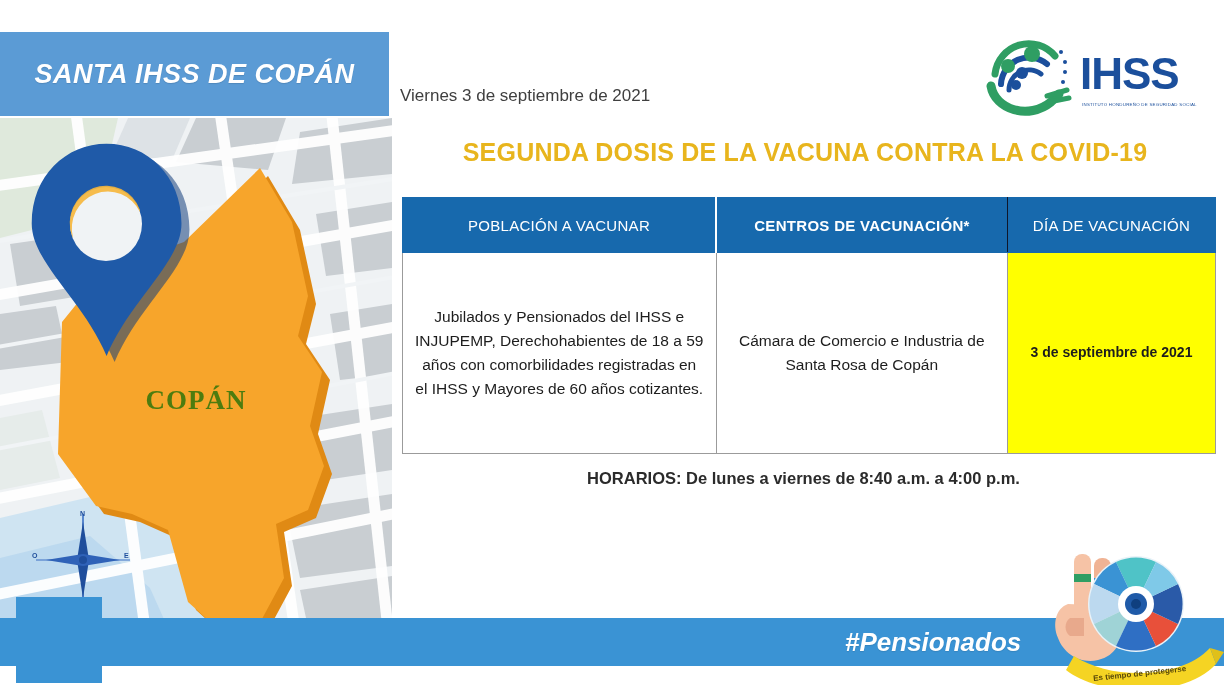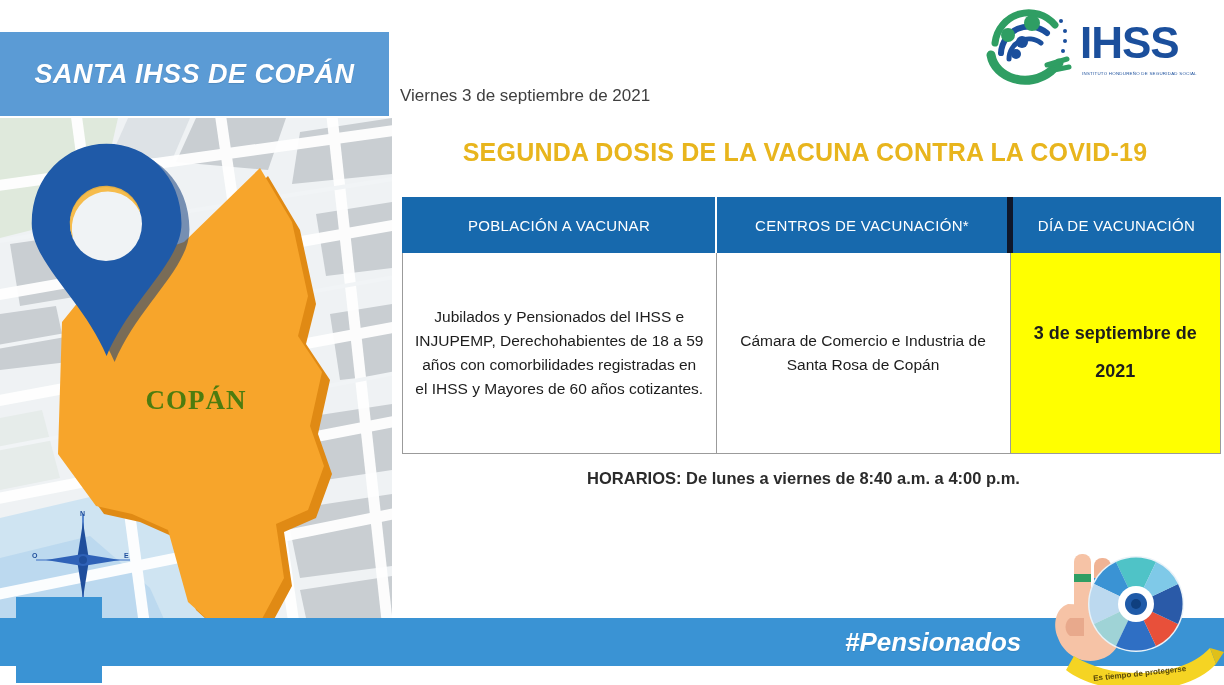--- a/index.html
+++ b/index.html
@@ -20,36 +20,36 @@
   #compass-w{left:4px;top:42px;}
   #badge{position:absolute;left:16px;top:597px;width:86px;height:86px;background:#3a93d4;display:flex;flex-direction:column;
      align-items:center;justify-content:center;color:#ffffff;font-weight:bold;font-size:10.5px;line-height:1.35;letter-spacing:.3px;text-align:center;}
   #badge .plus{font-size:8px;line-height:6px;}
 
   
   #date-line{position:absolute;left:400px;top:86px;font-size:17px;color:#3f3f3f;}
   #headline{position:absolute;left:400px;top:138px;width:810px;text-align:center;color:#e8b51d;font-size:25px;font-weight:bold;letter-spacing:.2px;}
 
   
-  #logo{position:absolute;left:985px;top:9px;width:215px;height:82px;}
+  #logo{position:absolute;left:985px;top:40px;width:215px;height:82px;}
   #logo-text{position:absolute;left:95px;top:12px;color:#1b4f9c;font-size:44px;font-weight:bold;letter-spacing:-1px;line-height:44px;}
   #logo-sub{position:absolute;left:97px;top:62px;color:#1b4f9c;font-size:4.4px;letter-spacing:.25px;white-space:nowrap;}
 
   
   #table{position:absolute;left:402px;top:197px;width:803px;border-collapse:collapse;table-layout:fixed;}
   #table th{background:#1769ad;color:#ffffff;font-size:15px;font-weight:normal;letter-spacing:.3px;height:52px;
      border:1px solid #1769ad;text-align:center;}
   #table td{border:1px solid #9b9b9b;background:#ffffff;color:#1d1d1d;font-size:15.5px;line-height:1.55;text-align:center;
      vertical-align:middle;padding:10px 12px;height:180px;}
   #table th.c1,#table td.c1{width:310px;}
   #table th.c2,#table td.c2{width:288px;}
   #table th.c3,#table td.c3{width:205px;}
-  #table td.c3{background:#ffff00;font-weight:bold;font-size:18px;line-height:2.1;color:#1d1d1d;}
+  #table td.c3{background:#ffff00;font-weight:bold;font-size:14px;line-height:2.1;color:#1d1d1d;}
   #table th.c1{border-right:2px solid #ffffff;}
-  #table th.c2{border-right:6px solid #0f172a;}
+  #table th.c2{border-right:1px solid #0f172a;font-weight:bold;}
 
   
   #notes{position:absolute;left:402px;top:455px;width:803px;text-align:center;color:#2b2b2b;}
   #note1{font-size:16.5px;line-height:1.75;}
   #note2{font-size:16.5px;font-weight:bold;margin-top:14px;}
 
   
   #footer-bar{position:absolute;left:0;top:618px;width:1224px;height:48px;background:#3a93d4;}
   #hashtag{position:absolute;left:845px;top:627px;color:#ffffff;font-size:26px;font-weight:bold;font-style:italic;
      text-shadow:0 1px 1px rgba(0,0,0,.10);}

